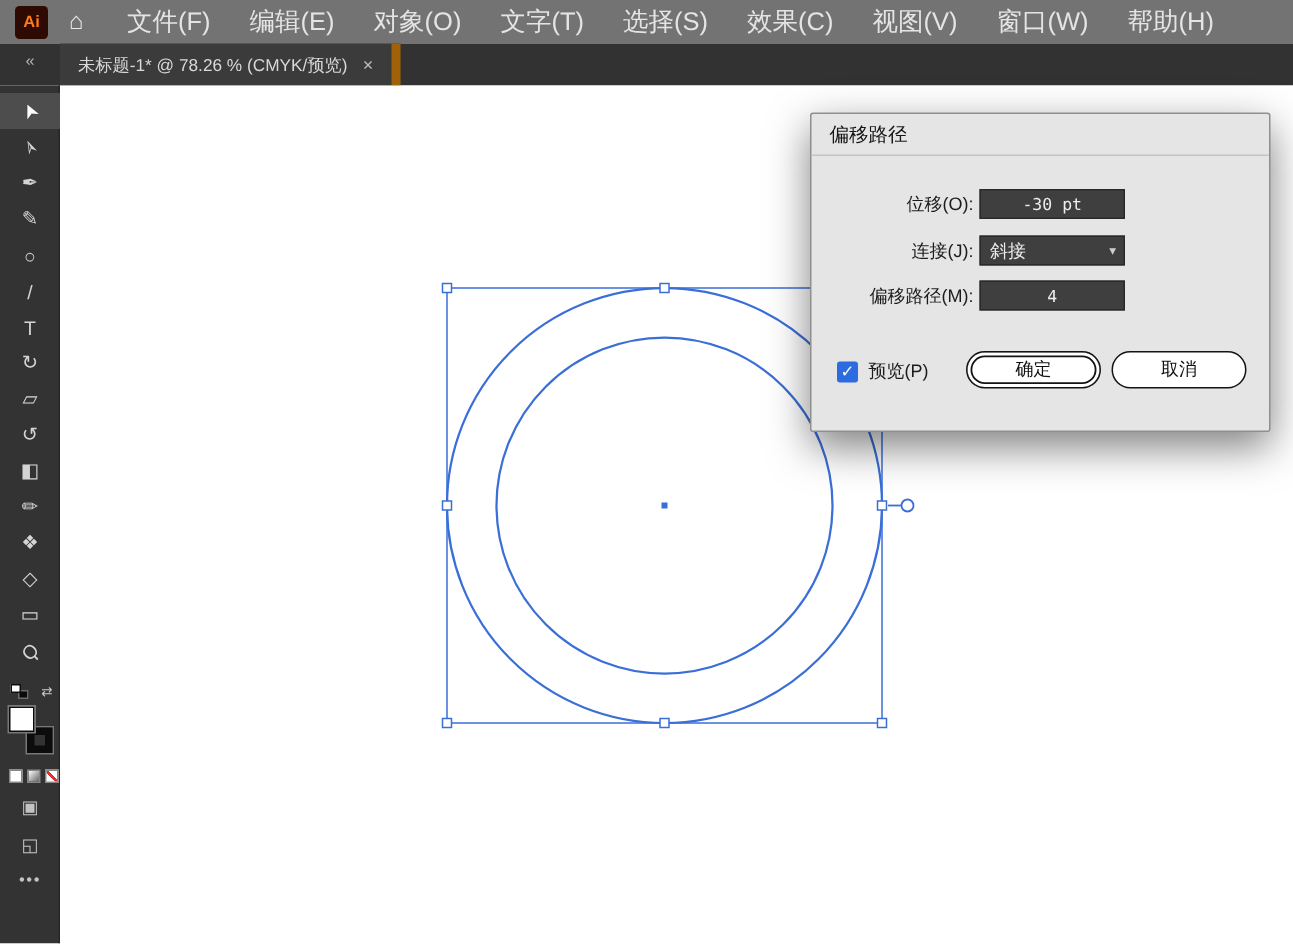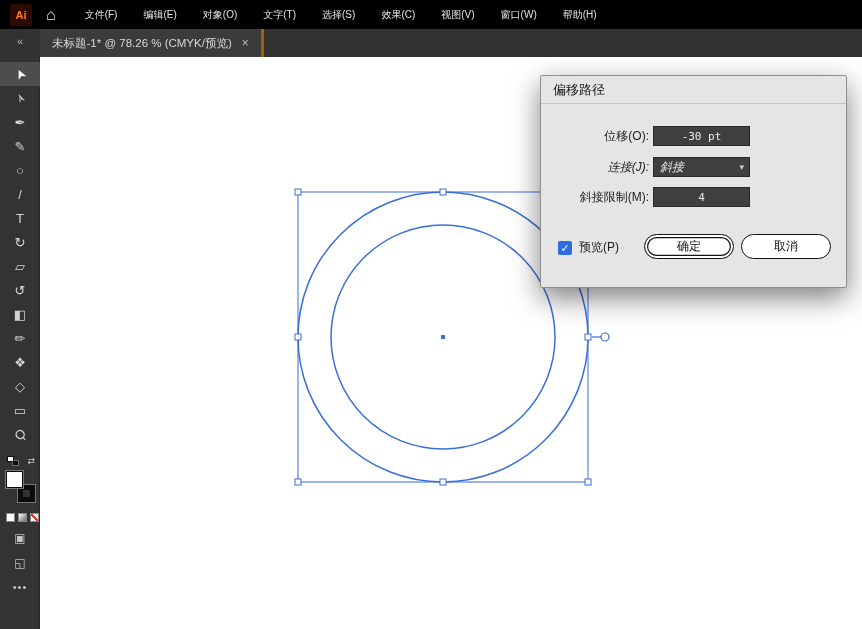--- a/index.html
+++ b/index.html
@@ -2,37 +2,37 @@
 <html style="--accent: #2d6be0;"><head>
 <meta charset="utf-8">
 <style>
   * { margin:0; padding:0; box-sizing:border-box; }
   html,body { width:862px; height:629px; overflow:hidden;
     font-family:"Liberation Sans","DejaVu Sans",sans-serif; background:#ffffff; }
   #app { position:relative; width:862px; height:629px; }
 
   
   .menubar { position:absolute; left:0; top:0; width:862px; height:29px;
-    background:#000000; display:flex; align-items:center; padding-left:10px; }
+    background:#737373; display:flex; align-items:center; padding-left:10px; }
   .ai-badge { width:22px; height:22px; background:#2e0b02; color:#ff7a1a;
     font-weight:bold; font-size:11px; display:flex; align-items:center;
     justify-content:center; border-radius:3px; }
   .home { color:#e9e9e9; font-size:16px; margin:0 16px 0 14px; cursor:default; }
   .menus { display:flex; }
-  .menu-item { padding:0 13px; font-size:10px; color:#e4e4e4;
+  .menu-item { padding:0 13px; font-size:17px; color:#e4e4e4;
     line-height:29px; cursor:default; white-space:nowrap; }
 
   
   .tabbar { position:absolute; left:0; top:29px; width:862px; height:28px;
     background:#323232; }
   .collapse { position:absolute; left:10px; top:6px; width:20px; color:#b5b5b5;
     font-size:11px; text-align:center; }
   .tab { position:absolute; left:40px; top:0; height:28px; background:#3b3b3b;
     display:flex; align-items:center; padding:0 12px; gap:10px;
-    border-right:3px solid #a16207; font-size:11.5px; color:#d8d8d8; }
+    border-right:6px solid #a16207; font-size:11.5px; color:#d8d8d8; }
   .tab-close { color:#bdbdbd; font-size:12px; cursor:pointer; }
 
   
   .sidebar { position:absolute; left:0; top:57px; bottom:0; width:40px;
     background:#333333; border-right:1px solid #262626; }
   .tools { position:absolute; left:0; top:5px; width:40px; }
   .tool { width:40px; height:24px; display:flex; align-items:center;
     justify-content:center; color:#d4d4d4; font-size:13px; cursor:pointer; }
   .tool.selected { background:#4d4d4d; color:#ffffff; }
   .tool .g { display:inline-block; }
@@ -66,21 +66,21 @@
   .canvas { position:absolute; left:40px; top:57px; width:822px; height:572px;
     background:#ffffff; overflow:hidden; }
 
   
   .dialog { position:absolute; left:540px; top:75px; width:307px; height:213px;
     background:#e5e5e5; border:1px solid #8f8f8f; border-radius:2px;
     box-shadow:0 10px 28px rgba(0,0,0,0.5); z-index:20; }
   .dlg-title { height:28px; line-height:28px; padding-left:12px; font-size:13px;
     color:#161616; border-bottom:1px solid #c4c4c4; cursor:default; }
   .f-row { position:absolute; left:12px; width:100%; height:20px; }
-  .r1 { top:50px; } .r2 { top:81px;font-style:italic; } .r3 { top:111px; }
+  .r1 { top:50px; } .r2 { top:81px; } .r3 { top:111px; }
   .flabel { position:absolute; left:0; width:96px; text-align:right;
     font-size:12px; color:#1c1c1c; line-height:20px; }
   .field { position:absolute; left:100px; width:97px; height:20px;
     background:#3f3f3f; border:1px solid #2a2a2a; color:#ececec;
     font-size:11px; font-family:"DejaVu Sans Mono",monospace;
     padding:0 6px; line-height:18px; }
   input.field { outline:none;text-align:center; }
   .field.select { font-family:"Liberation Sans","DejaVu Sans",sans-serif;
     font-size:12px; cursor:pointer; }
   .chev { position:absolute; right:5px; top:0; line-height:18px; color:#cfcfcf;
@@ -232,21 +232,21 @@
 
     <div class="f-row r2">
       <label class="flabel">连接(J):</label>
       <div class="field select">
         <span>斜接</span>
         <span class="chev">▾</span>
       </div>
     </div>
 
     <div class="f-row r3">
-      <label class="flabel">斜接限制(M):</label>
+      <label class="flabel">偏移路径(M):</label>
       <input class="field" value="4" style="">
     </div>
 
     <div class="prev">
       <span class="cb">
         <span>✓</span>
       </span>
       <span class="prev-label">预览(P)</span>
     </div>
 

